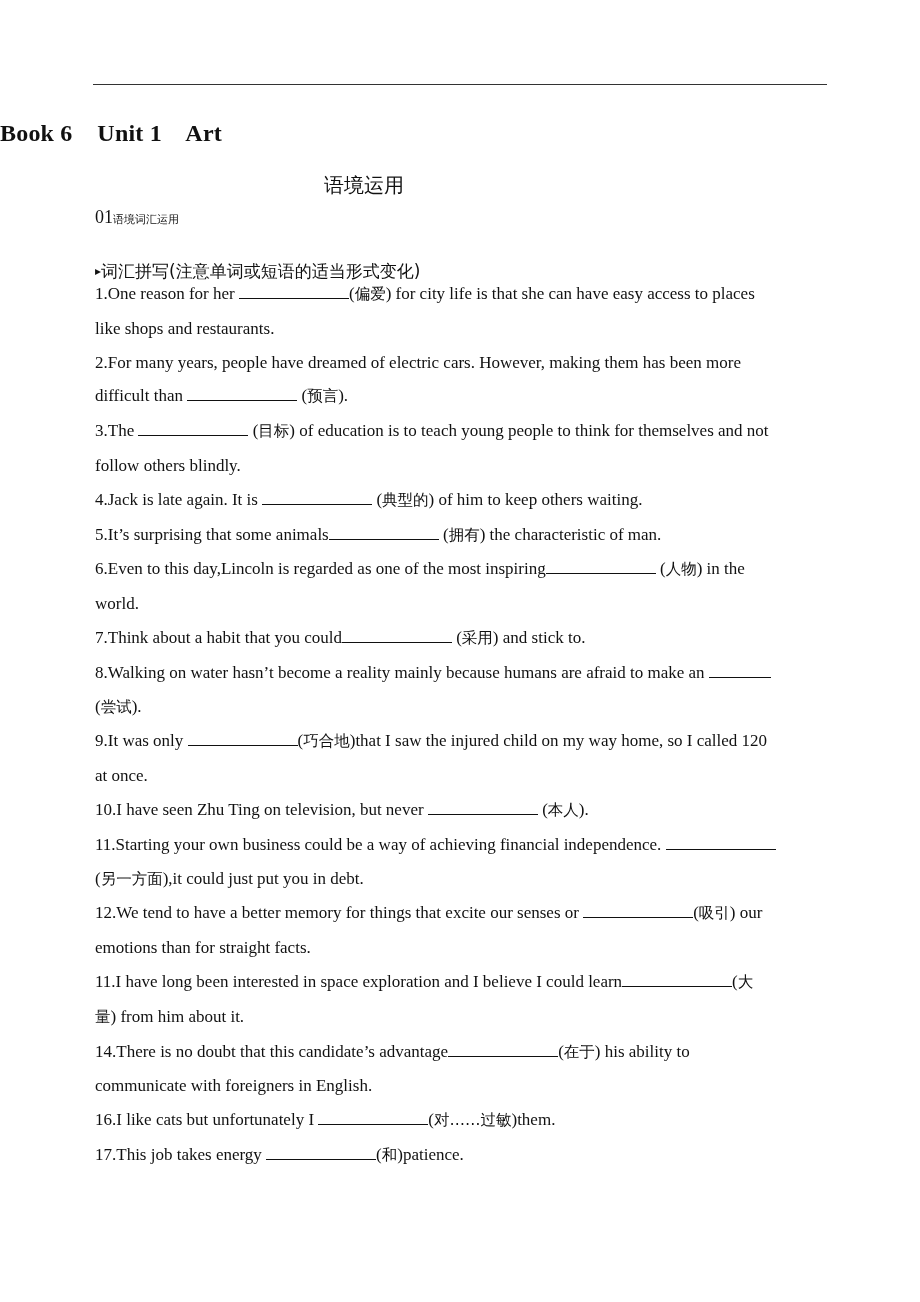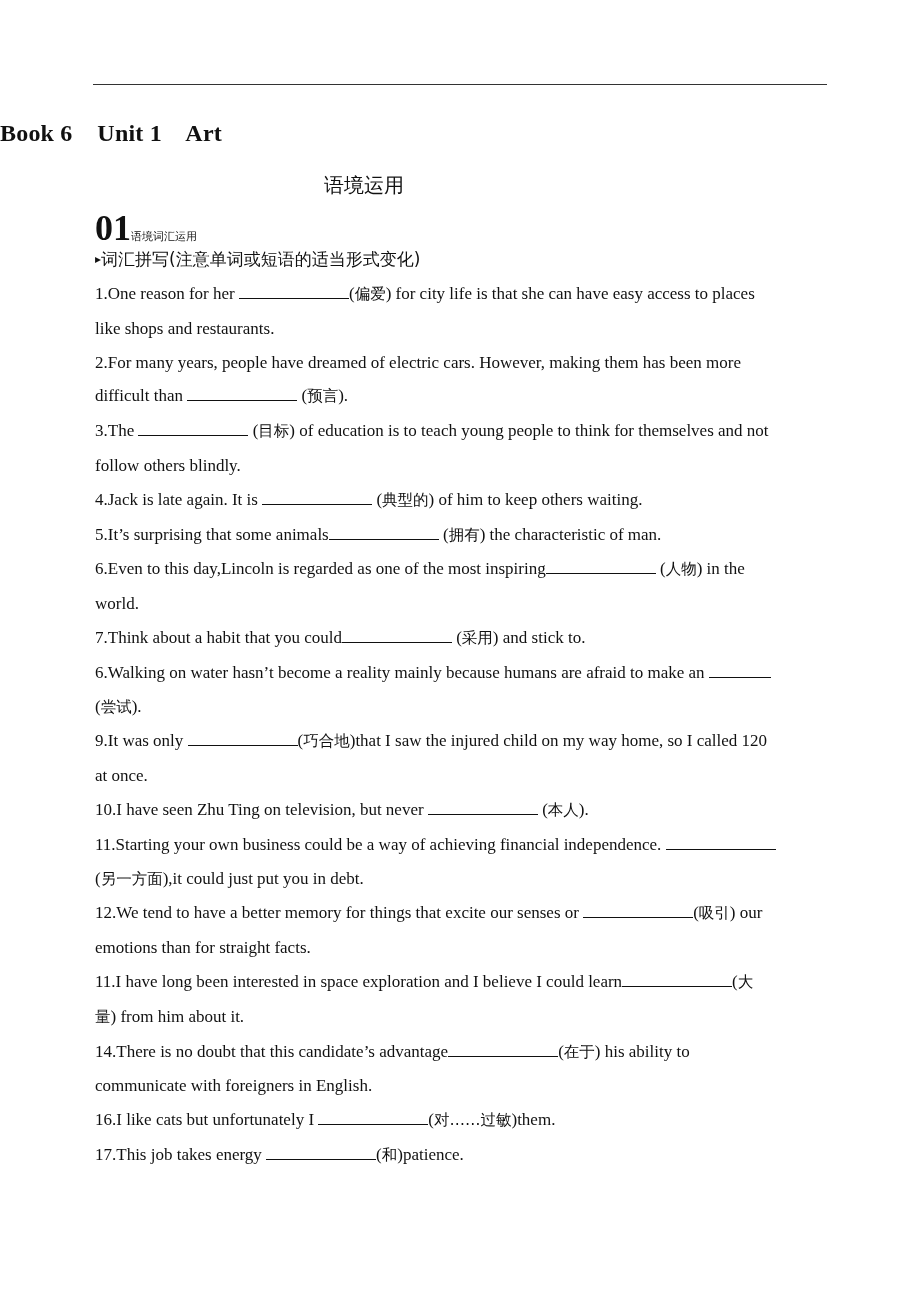--- a/index.html
+++ b/index.html
@@ -5,23 +5,23 @@
   html, body { margin:0; padding:0; background:#ffffff; }
   body { width:920px; height:1302px; position:relative; overflow:hidden;
          font-family:"Liberation Serif","DejaVu Serif",serif; color:#111; }
   .top-rule { position:absolute; left:93px; top:84px; width:734px; height:0;
               border-top:1.5px solid #333; }
   .title { position:absolute; top:120px; left:0; width:920px; 
            font-size:24px; font-weight:bold; letter-spacing:0.2px; white-space:pre; }
   .subtitle { position:absolute; top:172px; left:0; width:728px; text-align:center;
               font-size:20px; font-family:"DejaVu Sans",sans-serif; }
   .section { position:absolute; top:207px; left:95px; white-space:nowrap; }
-  .section .num { font-size:36px; font-weight:bold; }
+  .section .num { font-size:18px; font-weight:normal; }
   .section .lbl { font-size:11px; font-family:"DejaVu Sans",sans-serif; }
-  .instr { position:absolute; top:248px; left:95px; font-size:17px; white-space:nowrap;
+  .instr { position:absolute; top:260px; left:95px; font-size:17px; white-space:nowrap;
            font-family:"DejaVu Sans",sans-serif; }
   .instr .arrow { font-size:12px; vertical-align:2px; }
   .questions { position:absolute; top:277px; left:95px; width:740px;
                font-size:17px; line-height:33.8px; }
   .q { margin:0; white-space:nowrap; }
   .blank { display:inline-block; border-bottom:1px solid #111; height:14px; vertical-align:baseline; }
   .cn { font-family:"DejaVu Sans",sans-serif; font-size:15.5px;text-align:center; }
 </style>
 </head>
 <body>
@@ -43,21 +43,21 @@
     <div class="q"><span>like shops and restaurants.</span></div>
     <div class="q"><span>2.For many years, people have dreamed of electric cars. However, making them has been more</span></div>
     <div class="q"><span>difficult than </span><span class="blank" style="width: 110px;"></span><span> (</span><span class="cn">预言</span><span>).</span></div>
     <div class="q"><span>3.The </span><span class="blank" style="width: 110px;"></span><span> (</span><span class="cn">目标</span><span>) of education is to teach young people to think for themselves and not</span></div>
     <div class="q"><span>follow others blindly.</span></div>
     <div class="q"><span>4.Jack is late again. It is </span><span class="blank" style="width: 110px;"></span><span> (</span><span class="cn">典型的</span><span>) of him to keep others waiting.</span></div>
     <div class="q"><span>5.It’s surprising that some animals</span><span class="blank" style="width: 110px;"></span><span> (</span><span class="cn">拥有</span><span>) the characteristic of man.</span></div>
     <div class="q"><span>6.Even to this day,Lincoln is regarded as one of the most inspiring</span><span class="blank" style="width: 110px;"></span><span> (</span><span class="cn">人物</span><span>) in the</span></div>
     <div class="q"><span>world.</span></div>
     <div class="q"><span>7.Think about a habit that you could</span><span class="blank" style="width: 110px;"></span><span> (</span><span class="cn">采用</span><span>) and stick to.</span></div>
-    <div class="q"><span>6.Walking on water hasn’t become a reality mainly because humans are afraid to make an </span><span class="blank" style="width: 62px;"></span></div>
+    <div class="q"><span>8.Walking on water hasn’t become a reality mainly because humans are afraid to make an </span><span class="blank" style="width: 62px;"></span></div>
     <div class="q"><span>(</span><span class="cn">尝试</span><span>).</span></div>
     <div class="q"><span>9.It was only </span><span class="blank" style="width: 110px;"></span><span>(</span><span class="cn">巧合地</span><span>)that I saw the injured child on my way home, so I called 120</span></div>
     <div class="q"><span>at once.</span></div>
     <div class="q"><span>10.I have seen Zhu Ting on television, but never </span><span class="blank" style="width: 110px;"></span><span> (</span><span class="cn">本人</span><span>).</span></div>
     <div class="q"><span>11.Starting your own business could be a way of achieving financial independence. </span><span class="blank" style="width: 110px;"></span></div>
     <div class="q"><span>(</span><span class="cn">另一方面</span><span>),it could just put you in debt.</span></div>
     <div class="q"><span>12.We tend to have a better memory for things that excite our senses or </span><span class="blank" style="width: 110px;"></span><span>(</span><span class="cn">吸引</span><span>) our</span></div>
     <div class="q"><span>emotions than for straight facts.</span></div>
     <div class="q"><span>11.I have long been interested in space exploration and I believe I could learn</span><span class="blank" style="width: 110px;"></span><span>(</span><span class="cn">大</span></div>
     <div class="q"><span class="cn">量</span><span>) from him about it.</span></div>

